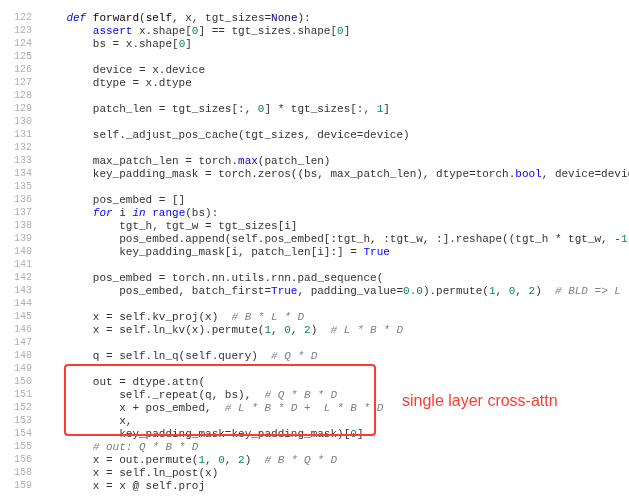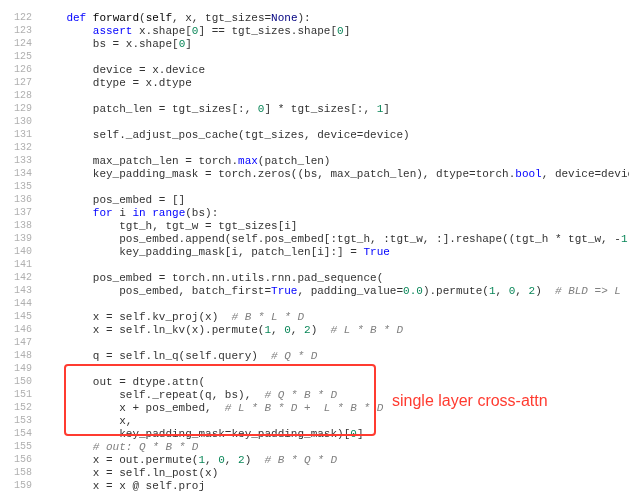--- a/index.html
+++ b/index.html
@@ -33,21 +33,21 @@
     padding-right: 8px;
     flex-shrink: 0;
     user-select: none;
   }
   .code {
     flex: 1;
     white-space: pre;
     font-size: 11px;
     line-height: 13px;
   }
-  .kw { color: #0000ff; }
+  .kw { color: #0000ff; font-style: italic; }
   .builtin { color: #0000ff; text-align: right; }
   .assert { color: #0000ff; }
   .fname { color: #000000; margin-top: 10px; }
   .self { color: #000000; }
   .none { color: #000080; }
   .num { color: #098658; }
   .bool { color: #0000ff; text-align: center; }
   .comment { color: #808080; font-style: italic; }
   .red-box {
     position: absolute;
@@ -100,13 +100,13 @@
     <div class="line"><span class="lineno">152</span><span class="code">            x + pos_embed,  <span class="comment"># L * B * D +  L * B * D</span></span></div>
     <div class="line"><span class="lineno">153</span><span class="code">            x,</span></div>
     <div class="line"><span class="lineno">154</span><span class="code">            key_padding_mask=key_padding_mask)[<span class="num">0</span>]</span></div>
     <div class="line"><span class="lineno">155</span><span class="code">        <span class="comment"># out: Q * B * D</span></span></div>
     <div class="line"><span class="lineno">156</span><span class="code">        x = out.permute(<span class="num">1</span>, <span class="num">0</span>, <span class="num">2</span>)  <span class="comment"># B * Q * D</span></span></div>
     <div class="line"><span class="lineno">158</span><span class="code">        x = self.ln_post(x)</span></div>
     <div class="line"><span class="lineno">159</span><span class="code">        x = x @ self.proj</span></div>
   </div>
 
 <div class="red-box" id="red-box" style="left: 64px; top: 364px; width: 312px; height: 72px;"></div>
-<div class="annotation" id="annotation-text" style="left: 392px; top: 392px;">single layer cross-attn</div>
+<div class="annotation" id="annotation-text" style="left: 402px; top: 392px;">single layer cross-attn</div>
 
 </body></html>

